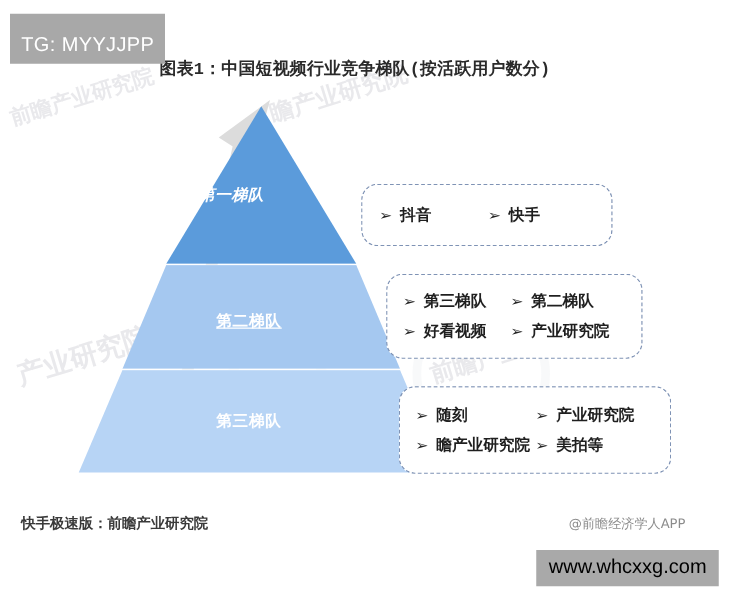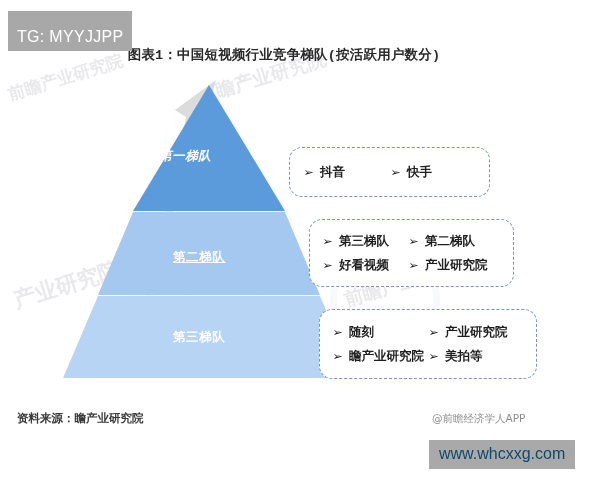--- a/index.html
+++ b/index.html
@@ -35,21 +35,21 @@
     letter-spacing: 0.3px;
     white-space: nowrap;
   }
 
   
   .site-tag {
     position: absolute;
     left: 429px;
     top: 440px;
     background: #a9a9a9;
-    color: #0c4a6e;
+    color: #000000;
     font-size: 16px;
     line-height: 20px;
     padding: 4px 10px 5px 10px;
     white-space: nowrap;
   }
 
   
   .chart-title {
     position: absolute;
     left: 0;
@@ -178,21 +178,21 @@
     left: 17px;
     top: 411px;
     font-family: "DejaVu Sans", "Liberation Sans", sans-serif;
     font-size: 11.5px;
     font-weight: bold;
     color: #3a3a3a;
     white-space: nowrap;
   }
   .credit-note {
     position: absolute;
-    left: 432px;
+    left: 455px;
     top: 412px;
     font-family: "DejaVu Sans", "Liberation Sans", sans-serif;
     font-size: 10.5px;
     color: #8c8c8c;
     white-space: nowrap;
   }
 </style>
 </head>
 <body>
 
@@ -280,19 +280,19 @@
         <span class="bullet">➢</span>
         <span>瞻产业研究院</span>
       </span>
       <span class="item">
         <span class="bullet">➢</span>
         <span>美拍等</span>
       </span>
     </div>
   </div>
 
-  <div class="source-note">资料来源：瞻产业研究院</div>
+  <div class="source-note">快手极速版：前瞻产业研究院</div>
   <div class="credit-note">@前瞻经济学人APP</div>
 
   <div class="tg-tag">TG: MYYJJPP</div>
   <div class="site-tag">www.whcxxg.com</div>
 
 </div>
 
 </body></html>

